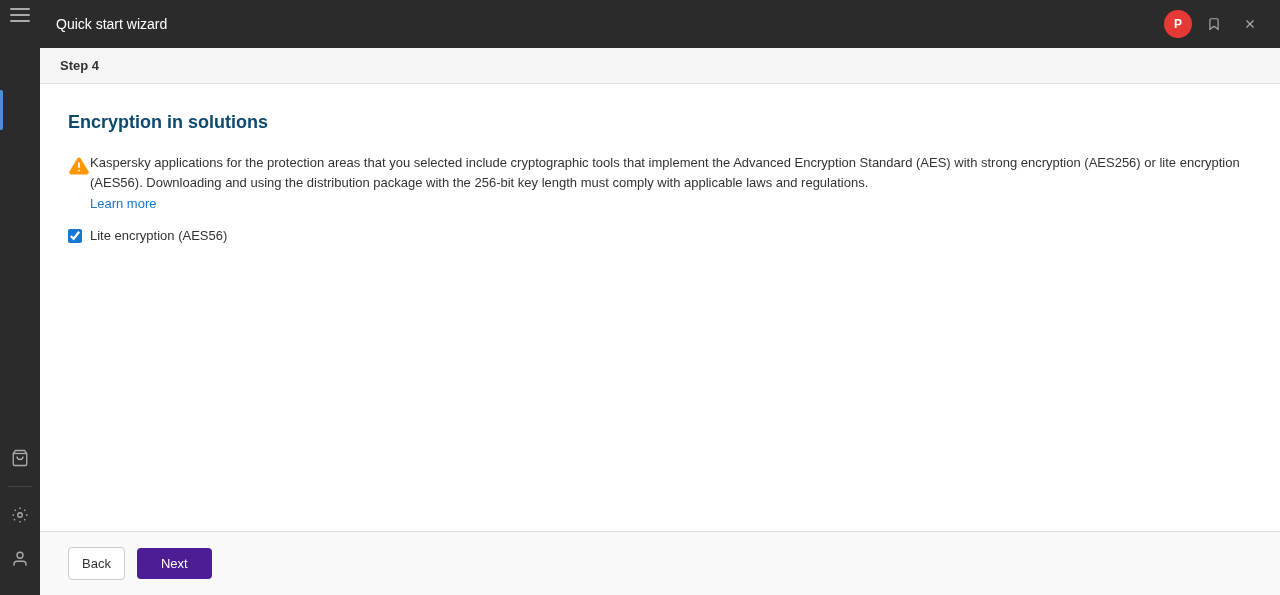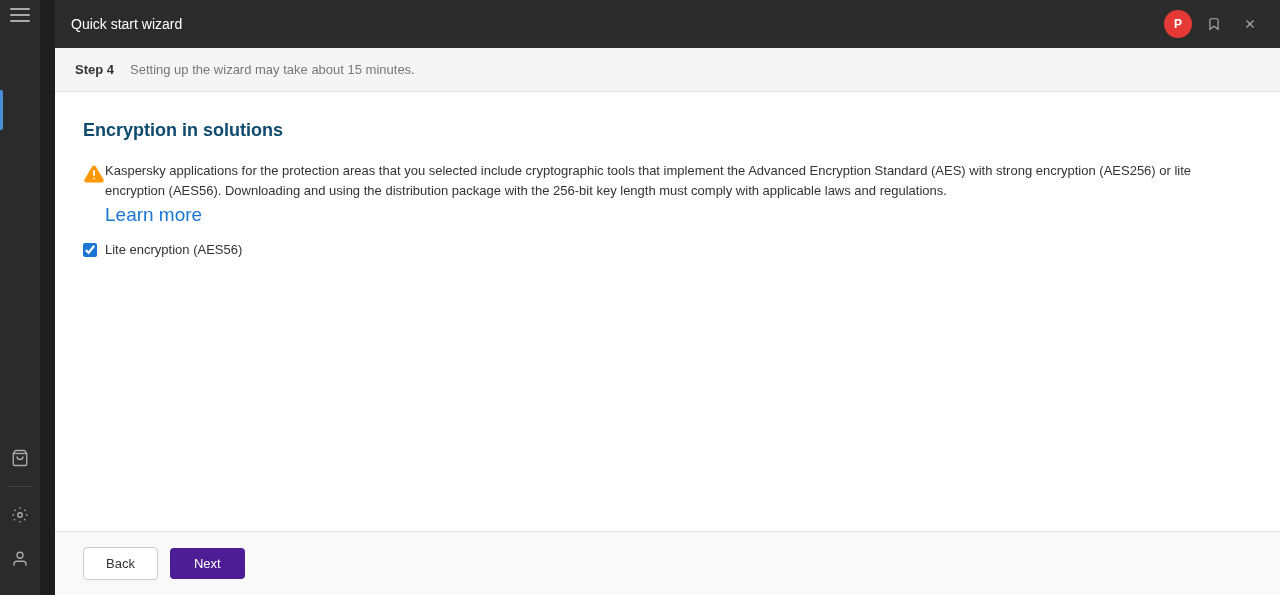--- a/index.html
+++ b/index.html
@@ -73,21 +73,20 @@
       background: #4a90d9;
       border-radius: 0 2px 2px 0;
     }
 
     
     .main {
       flex: 1;
       display: flex;
       flex-direction: column;
       background: #fff;
-      margin-left: 15px;
     }
 
     
     .titlebar {
       background: #2b2b2b;
       height: 48px;
       display: flex;
       align-items: center;
       padding: 0 16px;
       flex-shrink: 0;
@@ -125,21 +124,21 @@
       color: #aaa;
       cursor: pointer;
       border-radius: 3px;
       font-size: 14px;
     }
 
     
     .stepbar {
       background: #f5f5f5;
       border-bottom: 1px solid #e0e0e0;
-      height: 44px;
+      height: 36px;
       display: flex;
       align-items: center;
       padding: 0 20px;
       flex-shrink: 0;
     }
     .step-label {
       font-size: 13px;
       font-weight: 600;
       color: #333;
       margin-right: 16px;
@@ -176,21 +175,21 @@
       width: 22px;
       height: 22px;
     }
     .warning-text {
       font-size: 13px;
       color: #333;
       line-height: 1.5;
     }
     .learn-more-link {
       color: #1976d2;
-      font-size: 19px;
+      font-size: 13px;
       cursor: pointer;
       text-decoration: none;
       display: inline-block;
       margin-top: 4px;
       text-align: center;
     }
 
     .options-section {
       margin-top: 16px;
       display: flex;
@@ -219,21 +218,21 @@
       background: #f9f9f9;
       border-top: 1px solid #e0e0e0;
       height: 64px;
       display: flex;
       align-items: center;
       padding: 0 28px;
       gap: 12px;
       flex-shrink: 0;
     }
     .btn-back {
-      padding: 8px 22px;
+      padding: 8px 13px;
       border: 1px solid #ccc;
       border-radius: 4px;
       background: #fff;
       color: #333;
       font-size: 13px;
       cursor: pointer;
     }
     .btn-next {
       padding: 8px 24px;
       border: none;
@@ -294,21 +293,20 @@
         <svg width="14" height="14" viewBox="0 0 24 24" fill="none" stroke="currentColor" stroke-width="2">
           <line x1="18" y1="6" x2="6" y2="18"></line>
             <line x1="6" y1="6" x2="18" y2="18"></line>
         </svg>
       </div>
     </div>
   </div>
 
   <div class="stepbar">
     <span class="step-label">Step 4</span>
-    <span class="step-desc">Setting up the wizard may take about 15 minutes.</span>
   </div>
 
   <div class="content">
     <div class="page-title">Encryption in solutions</div>
 
     <div class="warning-box">
       <div class="warning-icon">
         <svg viewBox="0 0 24 24" fill="none" xmlns="http://www.w3.org/2000/svg">
           <path d="M10.29 3.86L1.82 18a2 2 0 001.71 3h16.94a2 2 0 001.71-3L13.71 3.86a2 2 0 00-3.42 0z" fill="#FF9800" stroke="#FF9800" stroke-width="0.5"></path>
           <line x1="12" y1="9" x2="12" y2="13" stroke="#fff" stroke-width="2" stroke-linecap="round"></line>

